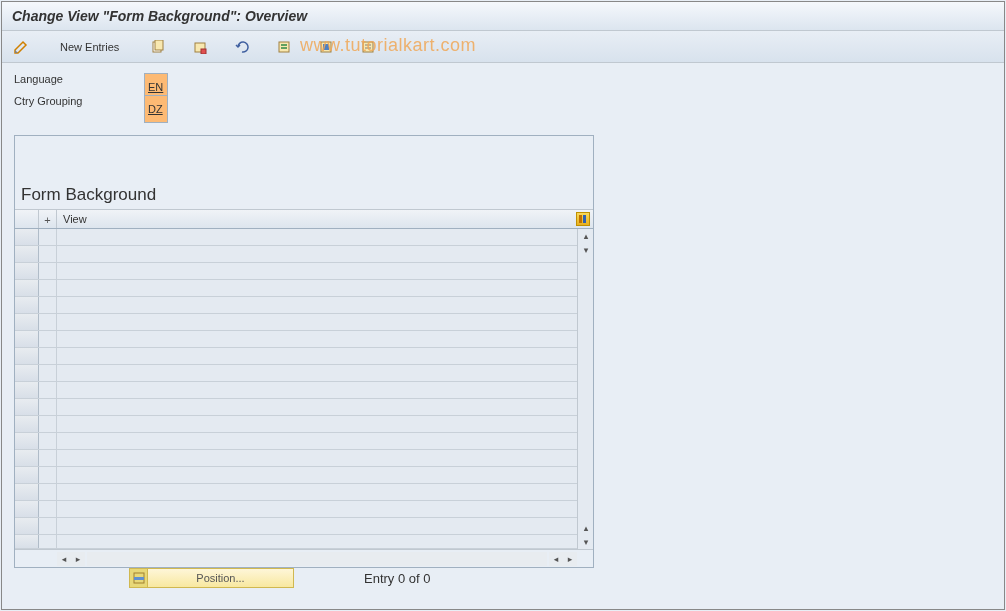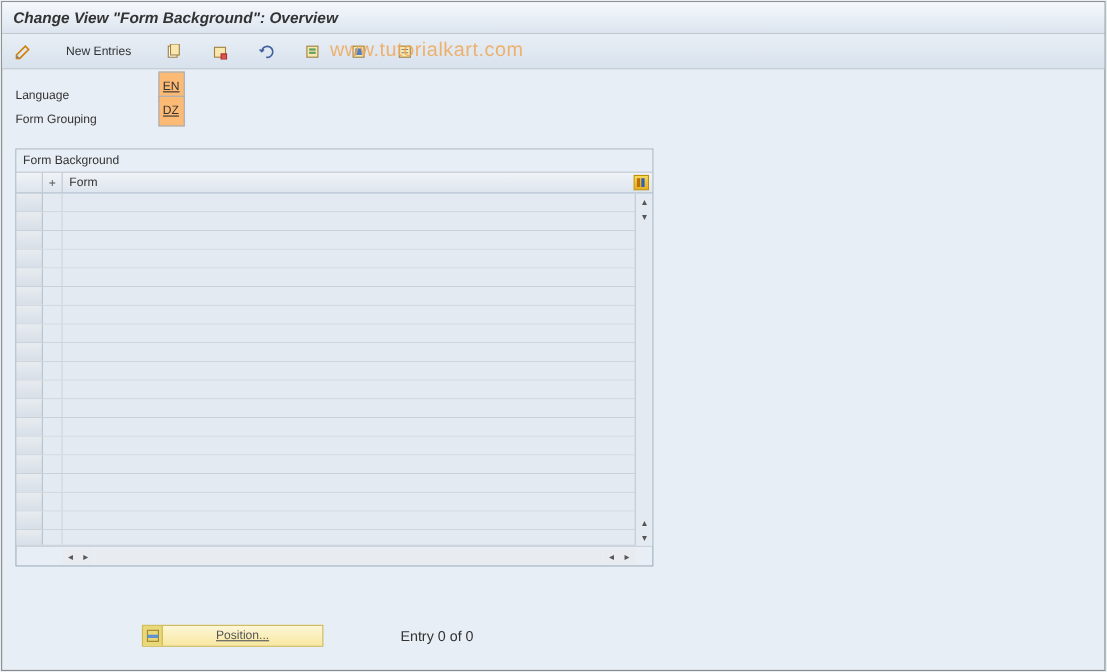--- a/index.html
+++ b/index.html
@@ -48,21 +48,21 @@
       font-size: 18px;
       font-weight: normal;
       color: #f0a858;
       opacity: 0.85;
       letter-spacing: 0.5px;
       margin-left: 23px;
     }
     
     
     .fields { padding: 10px 12px; }
-    .field-row { display: flex; align-items: flex-end; margin-bottom: 2px; height: 20px; }
+    .field-row { display: flex; align-items: flex-start; margin-bottom: 2px; height: 20px; }
     .field-label { width: 130px; font-size: 11px; color: #333; }
     .field-input { 
       background: #fdba74; 
       border: 1px solid #a0b0c0; 
       padding: 1px 3px; 
       font-size: 11px; 
       width: 24px; 
       height: 28px;
       text-align: left;
       color: #333;
@@ -71,24 +71,25 @@
     .field-input-wide { width: 28px; }
     
     
     .table-container { 
       margin: 8px 12px; 
       border: 1px solid #a0b0c0; 
       background: #e8eef5;
       width: 580px;
     }
     .table-title { 
-      font-size: 11px; 
+      font-size: 17px; 
       padding: 4px 6px; 
       color: #333;
       background: #e8eef5;
+      margin-top: 45px;
     }
     .table-header { 
       display: flex; 
       background: linear-gradient(#f0f3f7, #dde5ee);
       border-top: 1px solid #c0c8d0;
       border-bottom: 1px solid #a0b0c0;
       height: 20px;
       align-items: center;
     }
     .th-sel { width: 24px; border-right: 1px solid #c0c8d0; height: 100%; }
@@ -163,21 +164,20 @@
       display: flex; 
       align-items: center;
       background: linear-gradient(#fef6d8, #f8e8a0);
       border: 1px solid #d0b850; 
       font-size: 11px; 
       color: #555;
       height: 20px;
       width: 165px;
       margin-left: 115px;
       cursor: pointer;
-      text-decoration: underline;
     }
     .position-icon {
       width: 18px; height: 18px;
       background: #e8d878;
       border-right: 1px solid #d0b850;
       display: flex; align-items: center; justify-content: center;
     }
     .position-label { flex: 1; text-align: center; }
     .entry-text { font-size: 13px; color: #333; margin-left: 70px; }
     
@@ -244,31 +244,31 @@
     </span>
     <span class="watermark">www.tutorialkart.com</span>
   </div>
 
   <div class="fields">
     <div class="field-row">
       <span class="field-label">Language</span>
       <input class="field-input" readonly="" value="EN" style="">
     </div>
     <div class="field-row">
-      <span class="field-label">Form Grouping</span>
+      <span class="field-label">Ctry Grouping</span>
       <input class="field-input" readonly="" value="DZ" style="">
     </div>
   </div>
 
   <div class="table-container">
     <div class="table-title">Form Background</div>
     <div class="table-header">
       <div class="th-sel"></div>
       <div class="th-plus">+</div>
-      <div class="th-line">Form</div>
+      <div class="th-line">View</div>
       <div class="th-config">
         <div class="config-icon">
           <svg width="10" height="10" viewBox="0 0 10 10">
               <rect x="1" y="1" width="3" height="8" fill="#c07000"></rect>
               <rect x="5" y="1" width="3" height="8" fill="#3060b0"></rect>
             </svg>
         </div>
       </div>
     </div>
     <div class="table-body">

